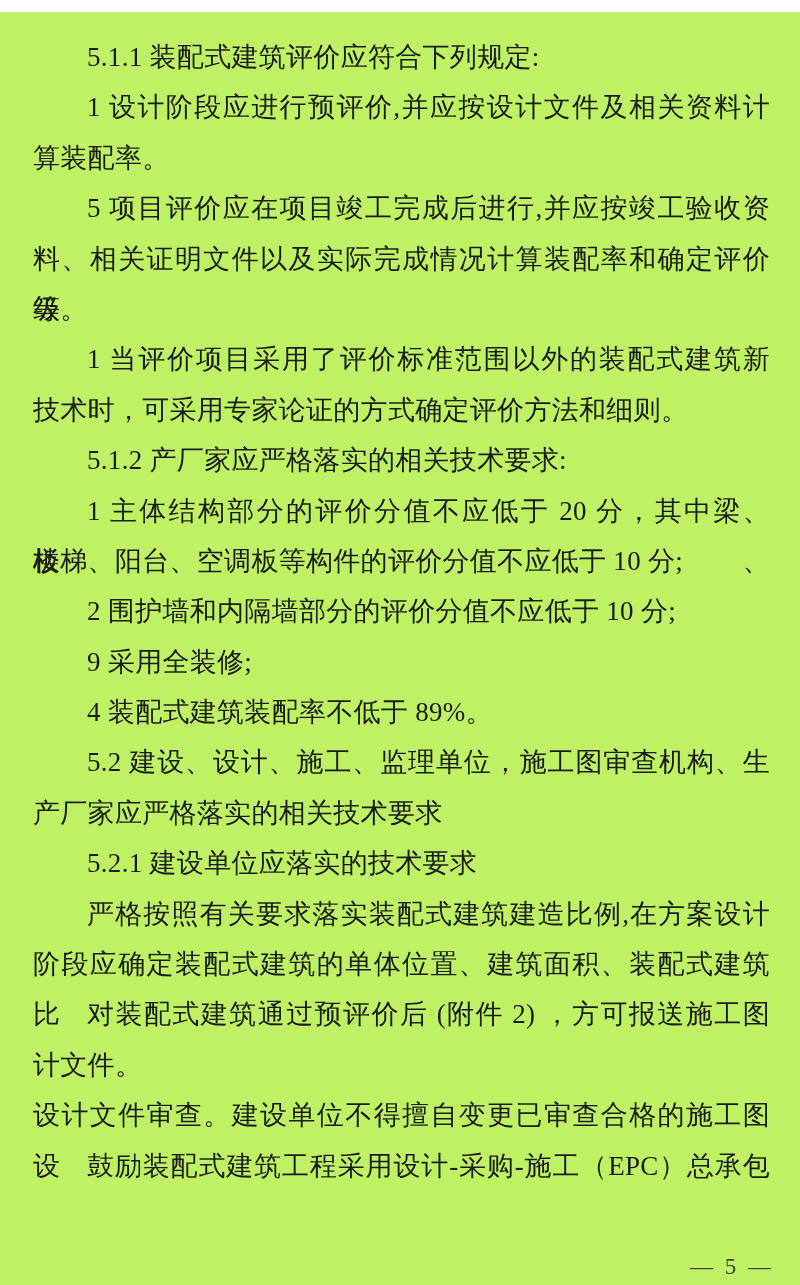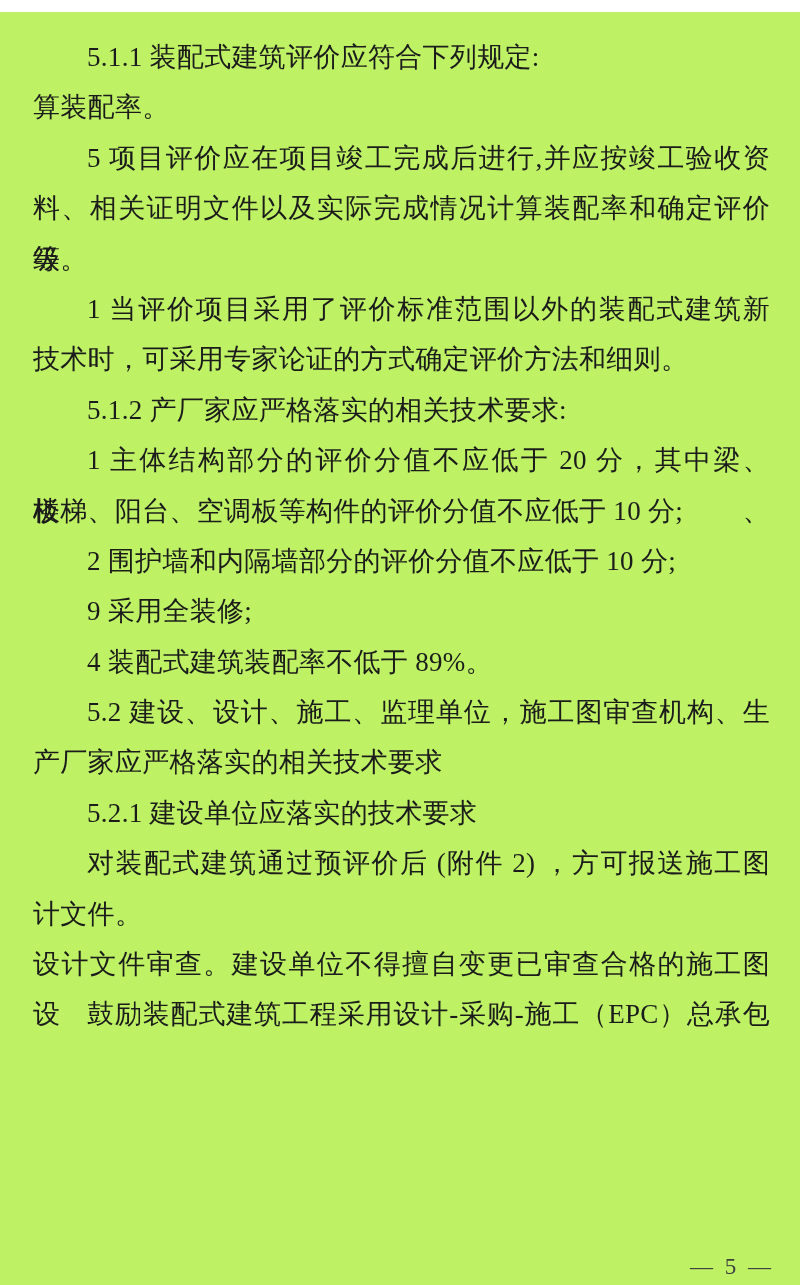--- a/index.html
+++ b/index.html
@@ -48,34 +48,37 @@
     letter-spacing: 3px;
     font-family: "Liberation Serif", "DejaVu Serif", serif;
   }
 </style>
 </head>
 <body>
 
 <div class="page" style="background: #bef264; color: rgb(27, 27, 27); margin-top: 12px;">
   <div class="text-block" id="text-block">
       <div class="line indent">5.1.1 装配式建筑评价应符合下列规定:</div>
+      <div class="line indent justify">1 设计阶段应进行预评价,并应按设计文件及相关资料计</div>
       <div class="line">算装配率。</div>
       <div class="line indent justify">5 项目评价应在项目竣工完成后进行,并应按竣工验收资</div>
       <div class="line justify">料、相关证明文件以及实际完成情况计算装配率和确定评价等</div>
       <div class="line">级。</div>
       <div class="line indent justify">1 当评价项目采用了评价标准范围以外的装配式建筑新</div>
       <div class="line">技术时，可采用专家论证的方式确定评价方法和细则。</div>
       <div class="line indent">5.1.2 产厂家应严格落实的相关技术要求:</div>
       <div class="line indent justify">1 主体结构部分的评价分值不应低于 20 分，其中梁、板、</div>
       <div class="line">楼梯、阳台、空调板等构件的评价分值不应低于 10 分;</div>
       <div class="line indent">2 围护墙和内隔墙部分的评价分值不应低于 10 分;</div>
       <div class="line indent">9 采用全装修;</div>
       <div class="line indent">4 装配式建筑装配率不低于 89%。</div>
       <div class="line indent justify">5.2 建设、设计、施工、监理单位，施工图审查机构、生</div>
       <div class="line">产厂家应严格落实的相关技术要求</div>
       <div class="line indent">5.2.1 建设单位应落实的技术要求</div>
+      <div class="line indent justify">严格按照有关要求落实装配式建筑建造比例,在方案设计</div>
+      <div class="line justify">阶段应确定装配式建筑的单体位置、建筑面积、装配式建筑比</div>
       <div class="line indent justify">对装配式建筑通过预评价后 (附件 2) ，方可报送施工图</div>
       <div class="line">计文件。</div>
       <div class="line justify">设计文件审查。建设单位不得擅自变更已审查合格的施工图设</div>
       <div class="line indent justify">鼓励装配式建筑工程采用设计-采购-施工（EPC）总承包</div>
     </div>
   <div class="page-number" style="color: rgb(63, 63, 63);">— 5 —</div>
 </div>
 
 </body></html>

